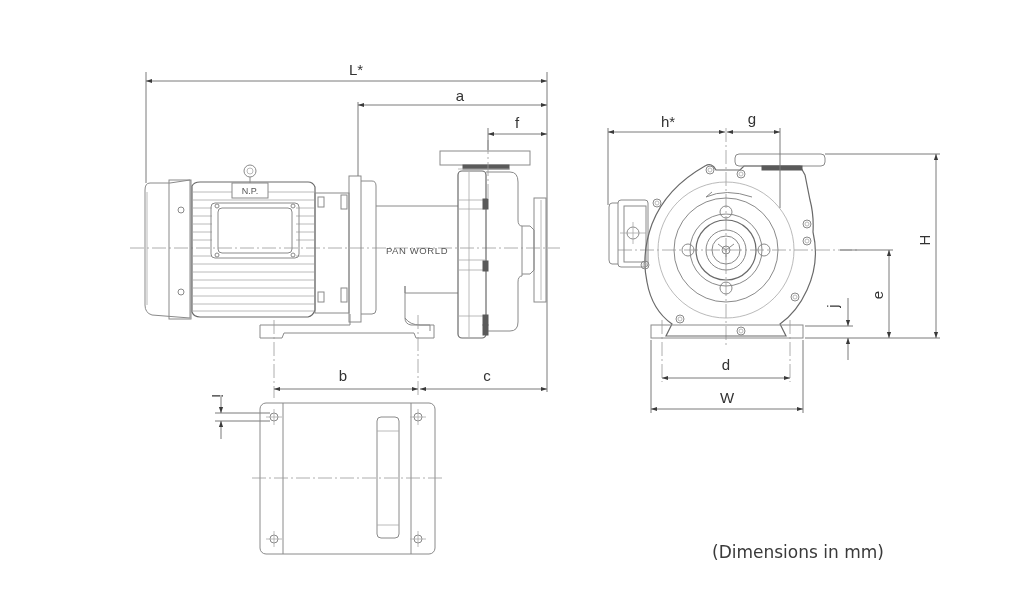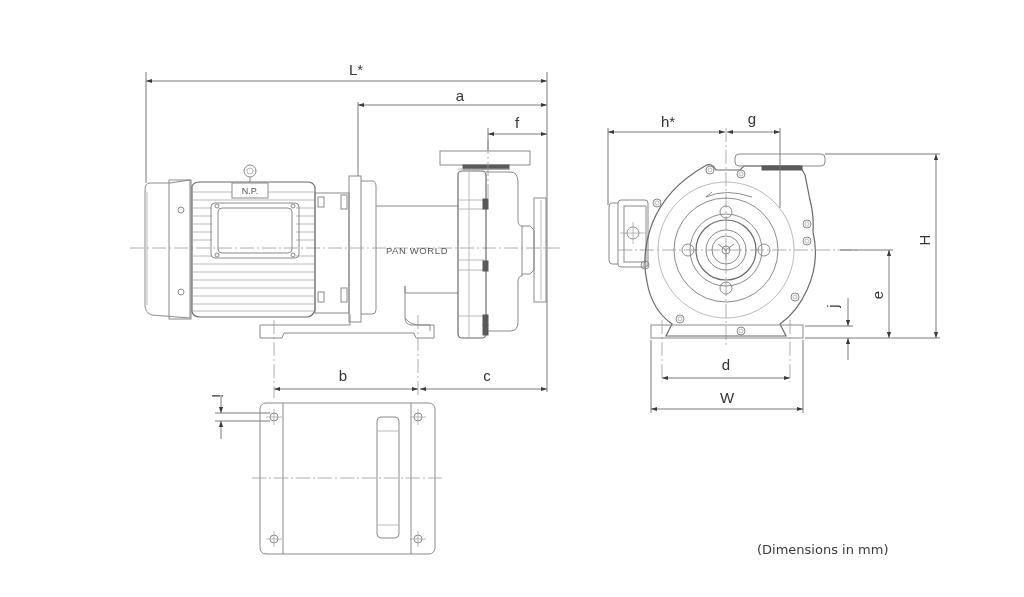--- a/index.html
+++ b/index.html
@@ -7,21 +7,21 @@
   svg { position: absolute; left: 0; top: 0; }
   .ln { stroke: #8a8a8a; stroke-width: 1; fill: none; }
   .lnd { stroke: #6a6a6a; stroke-width: 1.2; fill: none; }
   .thin { stroke: #a8a8a8; stroke-width: 0.8; fill: none; }
   .fill-w { fill: #ffffff; }
   .dim { stroke: #7a7a7a; stroke-width: 1; fill: none; }
   .ctr { stroke: #9a9a9a; stroke-width: 0.8; fill: none; stroke-dasharray: 14 3 2 3; }
   .arrow { fill: #3a3a3a; stroke: none; }
   .dlabel { font-family: "Liberation Sans", sans-serif; font-size: 15px; fill: #333333; text-anchor: middle; }
   .smalltxt { font-family: "Liberation Sans", sans-serif; font-size: 9px; fill: #555555; text-anchor: middle; }
-  .note { position: absolute; left: 757px; top: 542px; font-family: "DejaVu Sans", sans-serif; font-size: 13px; color: #3a3a3a; }
+  .note { position: absolute; left: 712px; top: 542px; font-family: "DejaVu Sans", sans-serif; font-size: 17px; color: #3a3a3a; }
   .dark { fill: #5a5a5a; stroke: #5a5a5a; }
 </style>
 </head>
 <body>
 
 <svg width="1024" height="597" viewBox="0 0 1024 597">
   <defs>
     <marker id="ar" viewBox="0 0 10 10" refX="10" refY="5" markerWidth="10" markerHeight="6" orient="auto-start-reverse" markerUnits="userSpaceOnUse">
       <path d="M0,1.5 L10,5 L0,8.5 z" class="arrow"></path>
     </marker>

